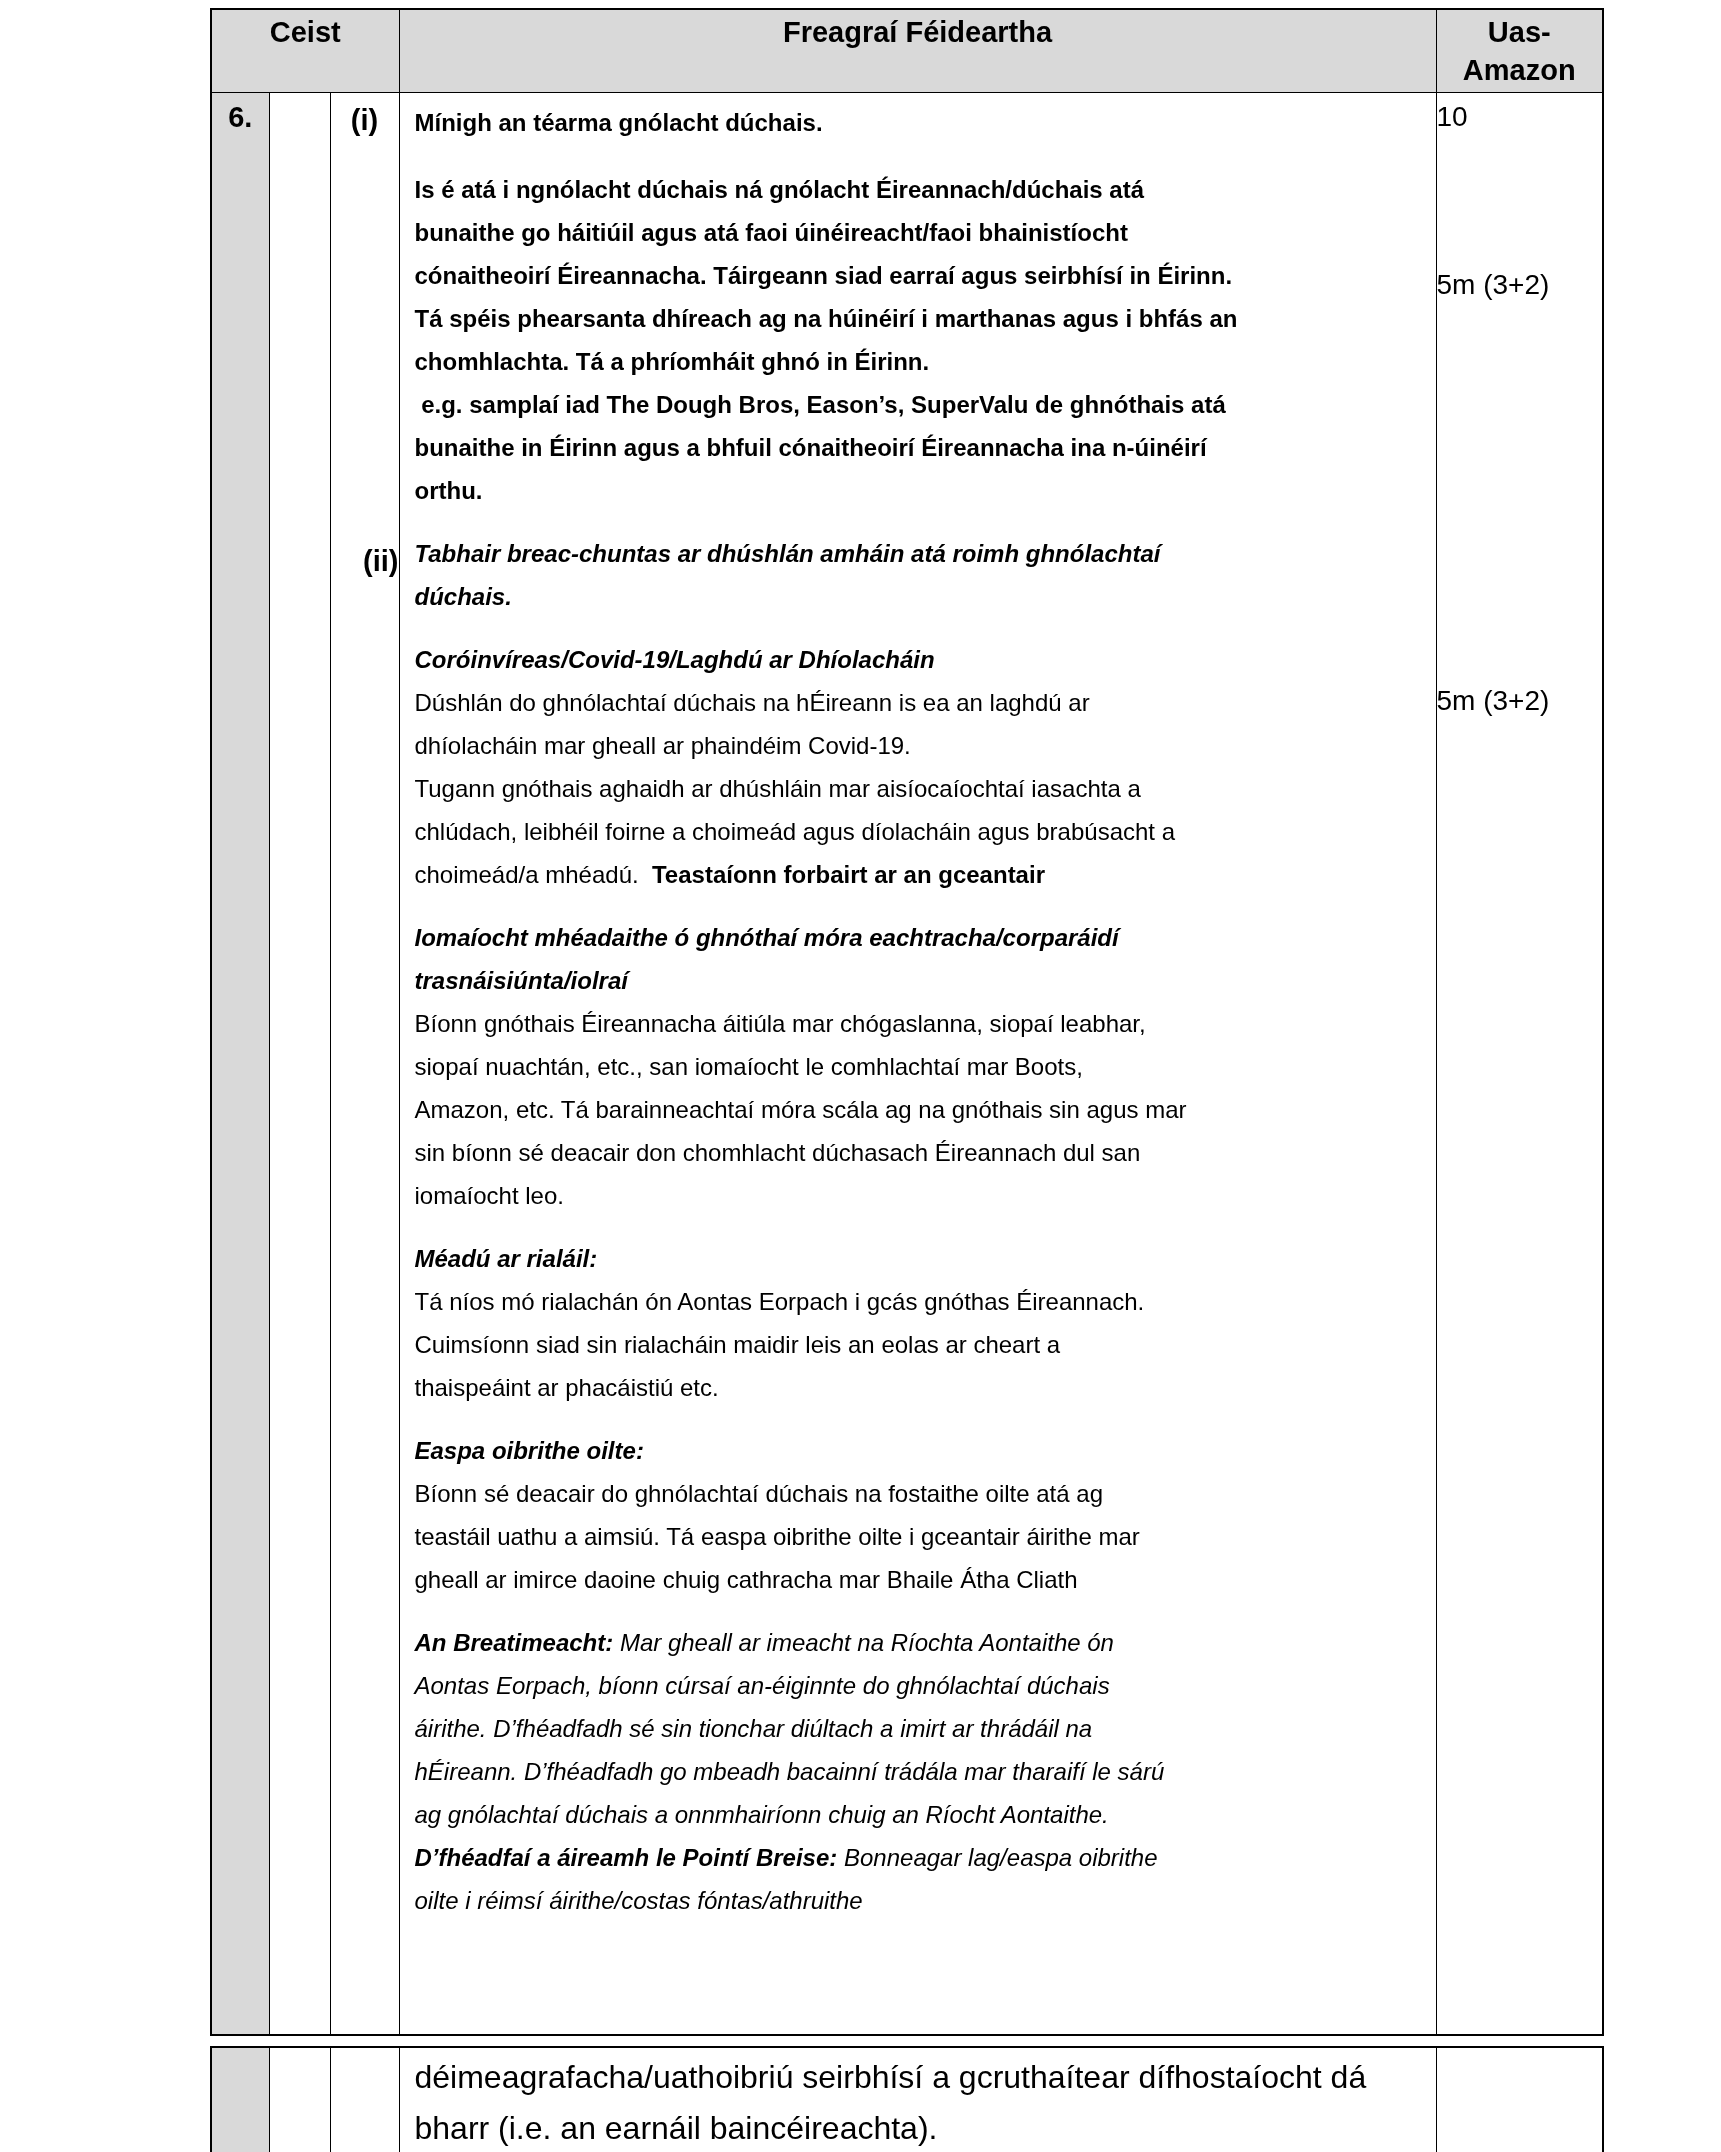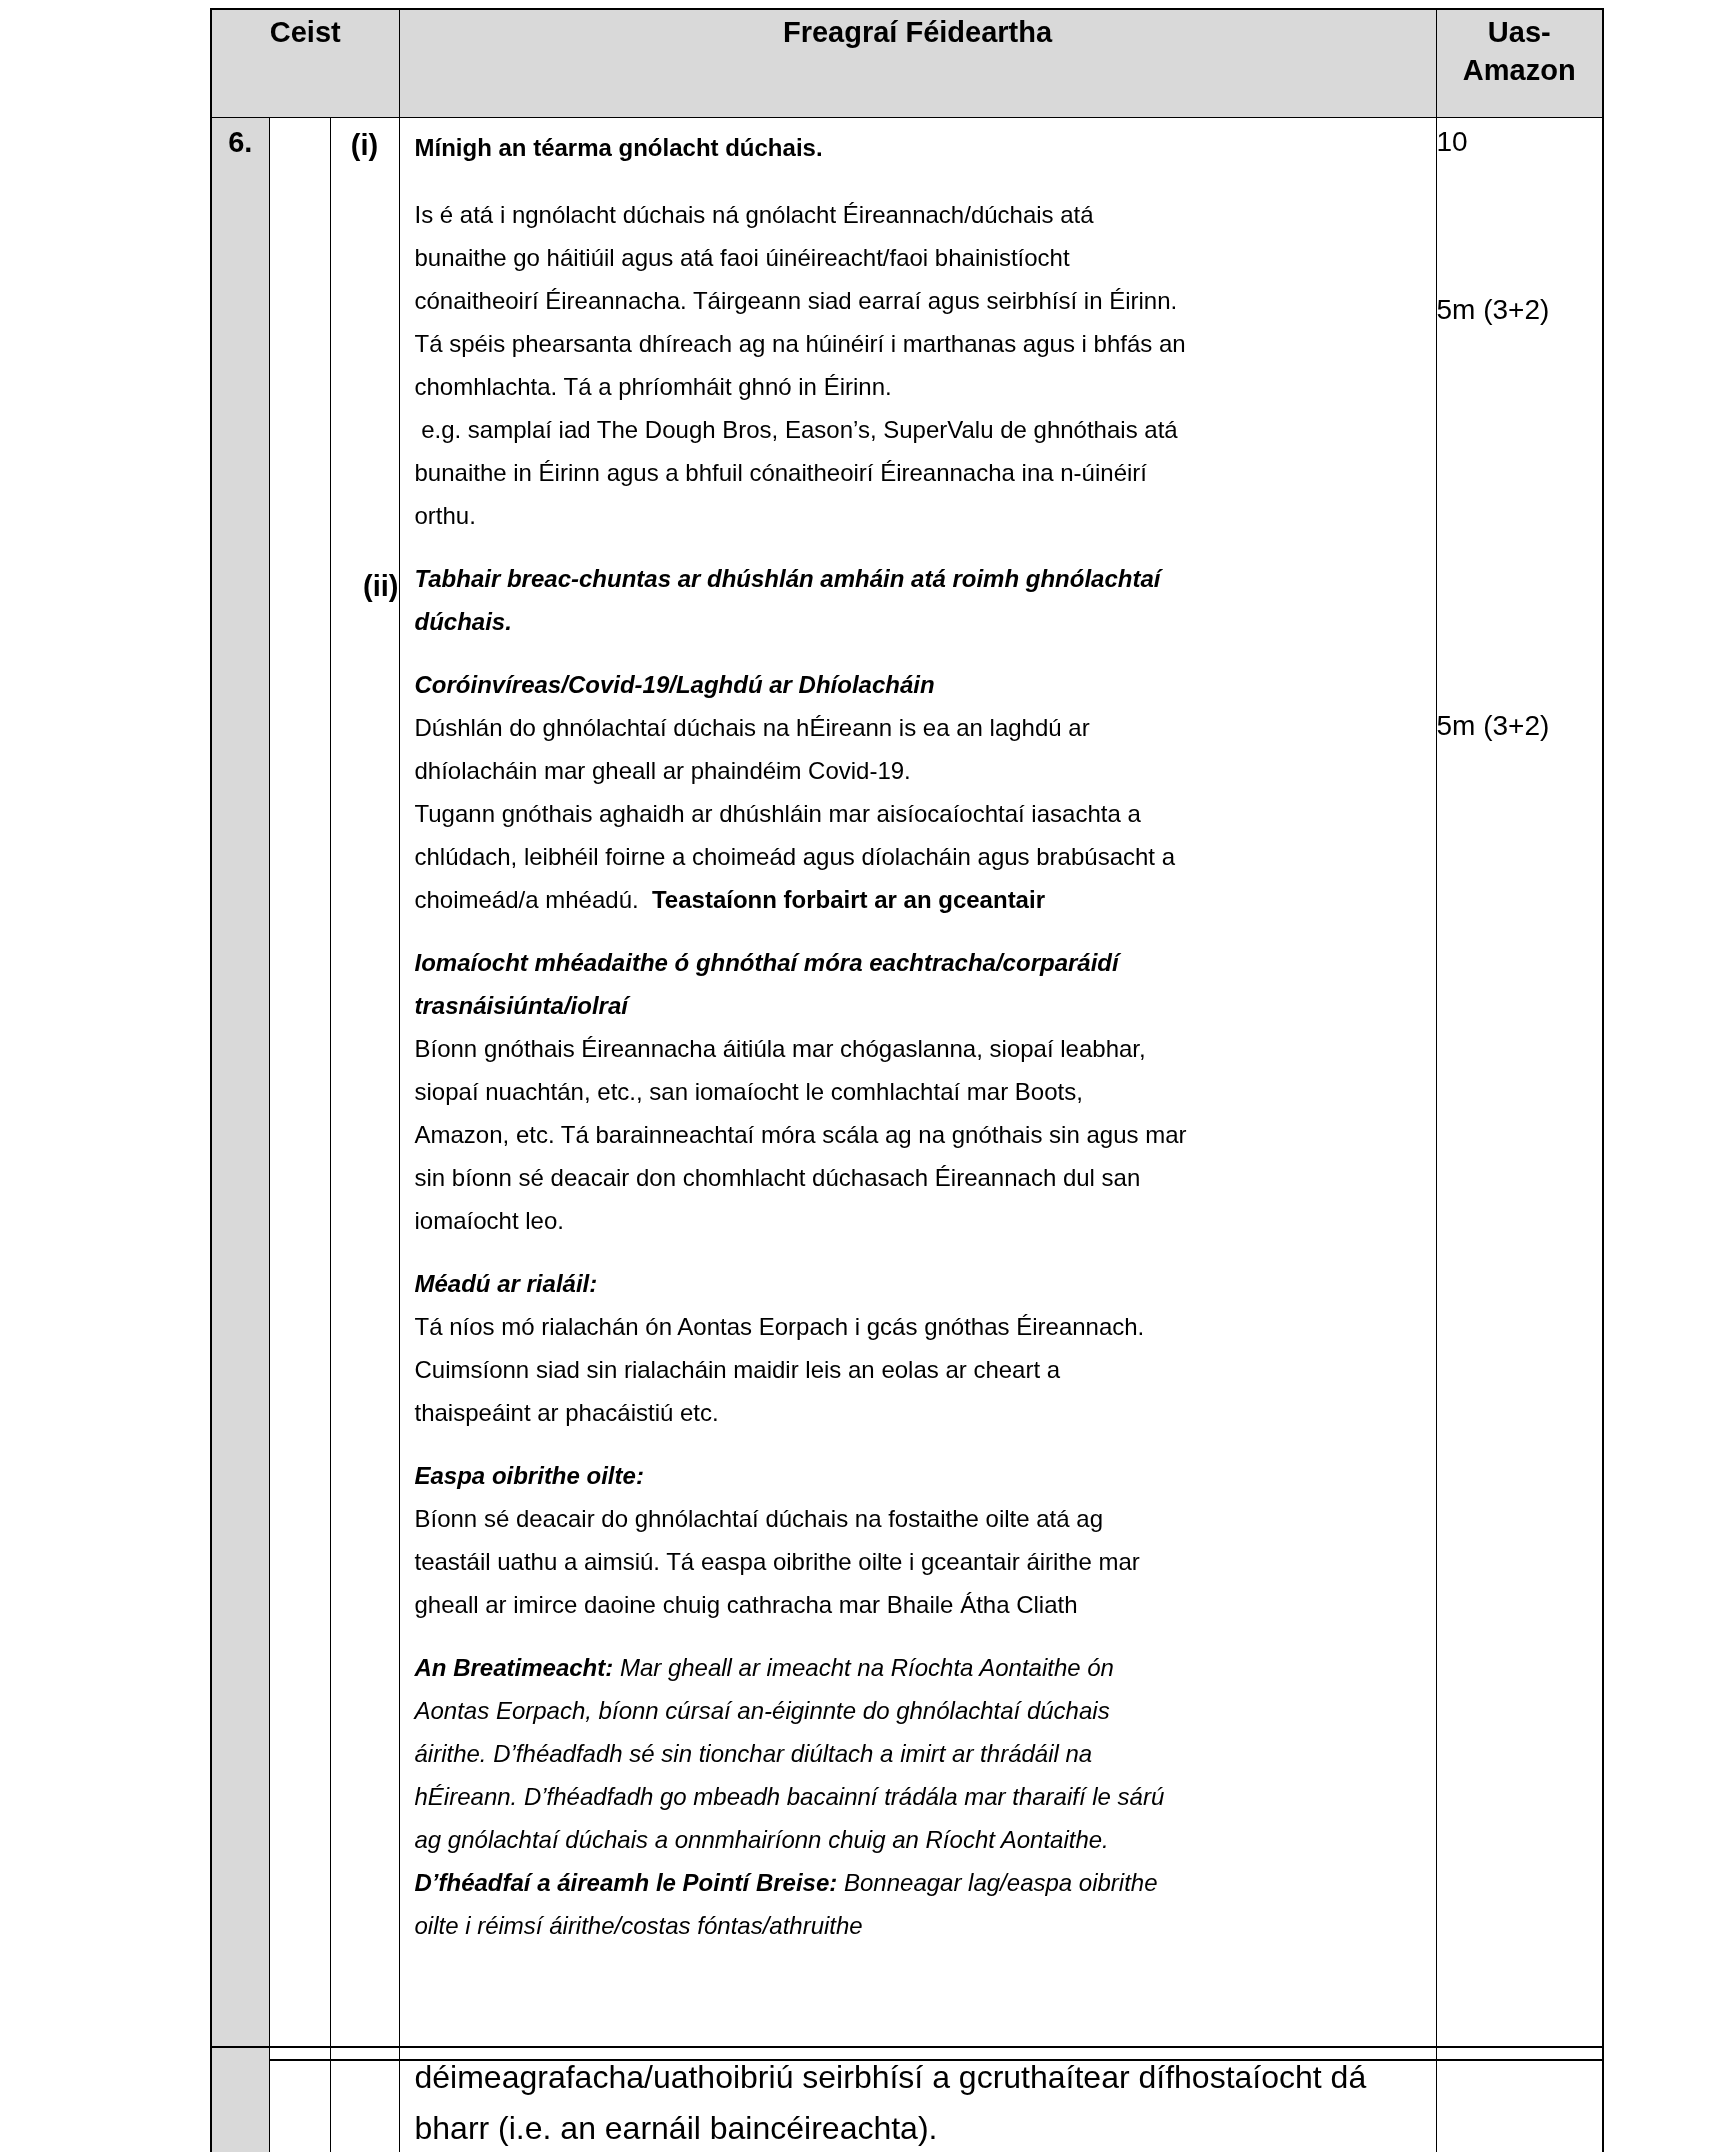--- a/index.html
+++ b/index.html
@@ -13,37 +13,37 @@
     border:2.8px solid #000;
   }
   table.ms td, table.ms th { border:1.9px solid #000; vertical-align:top; box-sizing:border-box; }
   .t1 { top:7.6px; }
   .t2 { top:2046px; }
   col.c1 { width:58px; } col.c2 { width:61px; } col.c3 { width:69px; }
   col.c4 { width:1037px; } col.c5 { width:167px; }
 
   th.hdr {
     background:#d9d9d9; font-weight:bold; font-size:29px; line-height:38px;
-    text-align:center; vertical-align:top; padding:3.8px 1.9px 0 1.9px; height:109px;
+    text-align:center; vertical-align:top; padding:3.8px 1.9px 0 1.9px; height:84px;
     white-space:pre-line;
   }
   td.qcell {
     background:#d9d9d9; font-weight:bold; font-size:29px; text-align:center;
     padding-top:7.6px;
   }
   td.partscell { position:relative; font-weight:bold; font-size:29px; text-align:center; }
   .part-i { display:block; padding-top:9.5px; }
   .part-ii { position:absolute; top:452px; left:0; right:0; text-align:right; }
 
   td.answers {
     padding:7.6px 7.6px 0 15px; font-size:24px; line-height:43px;
     white-space:pre-wrap; overflow:hidden;
   }
   .block { white-space:pre-wrap; }
-  .block.gap-s { margin-top:24.6px; }
+  .block.gap-s { margin-top:24.6px;font-weight:bold; }
   .block.gap-m { margin-top:20px;font-style:italic; }
   .bold { font-weight:bold; }
 
   td.marks { position:relative; font-size:28px; }
   .mark { position:absolute; left:0; right:0; text-align:left; }
   .mark-0 { top:7.6px; }
   .mark-1 { top:176px; }
   .mark-2 { top:592px; }
 
   tr.mainrow td { height:1942px; }

